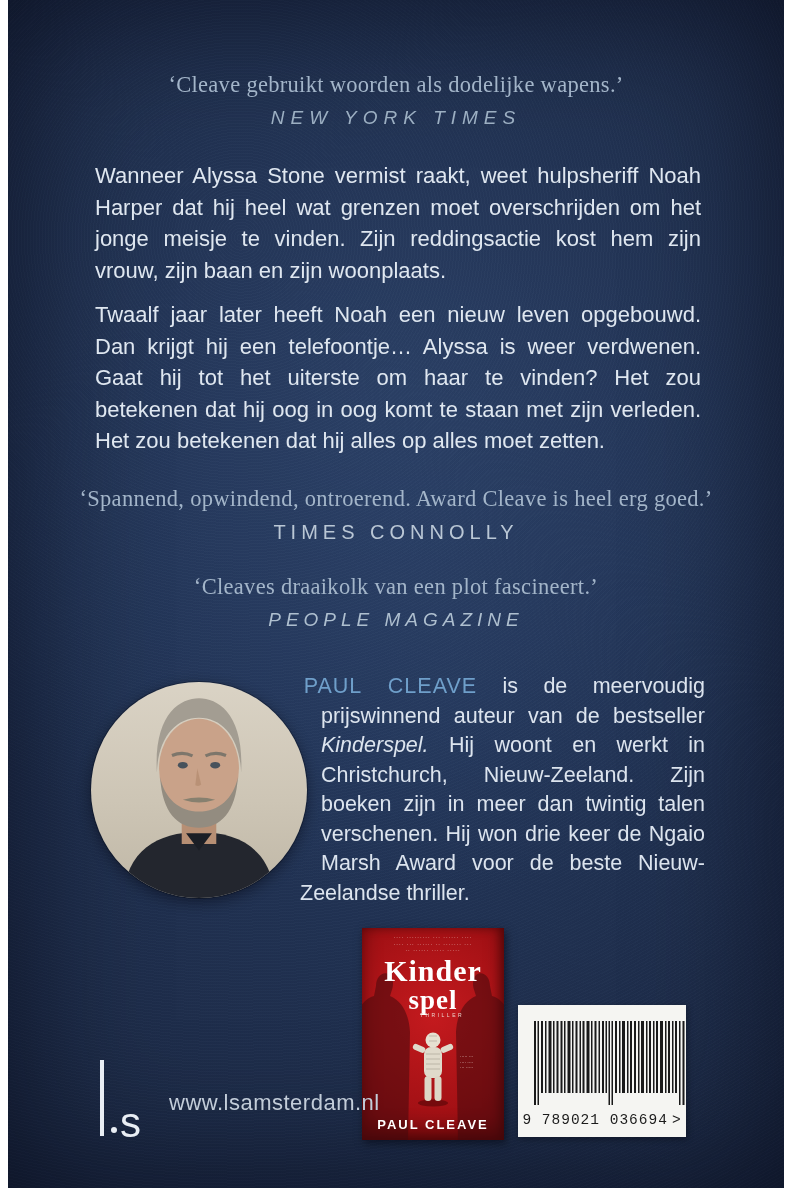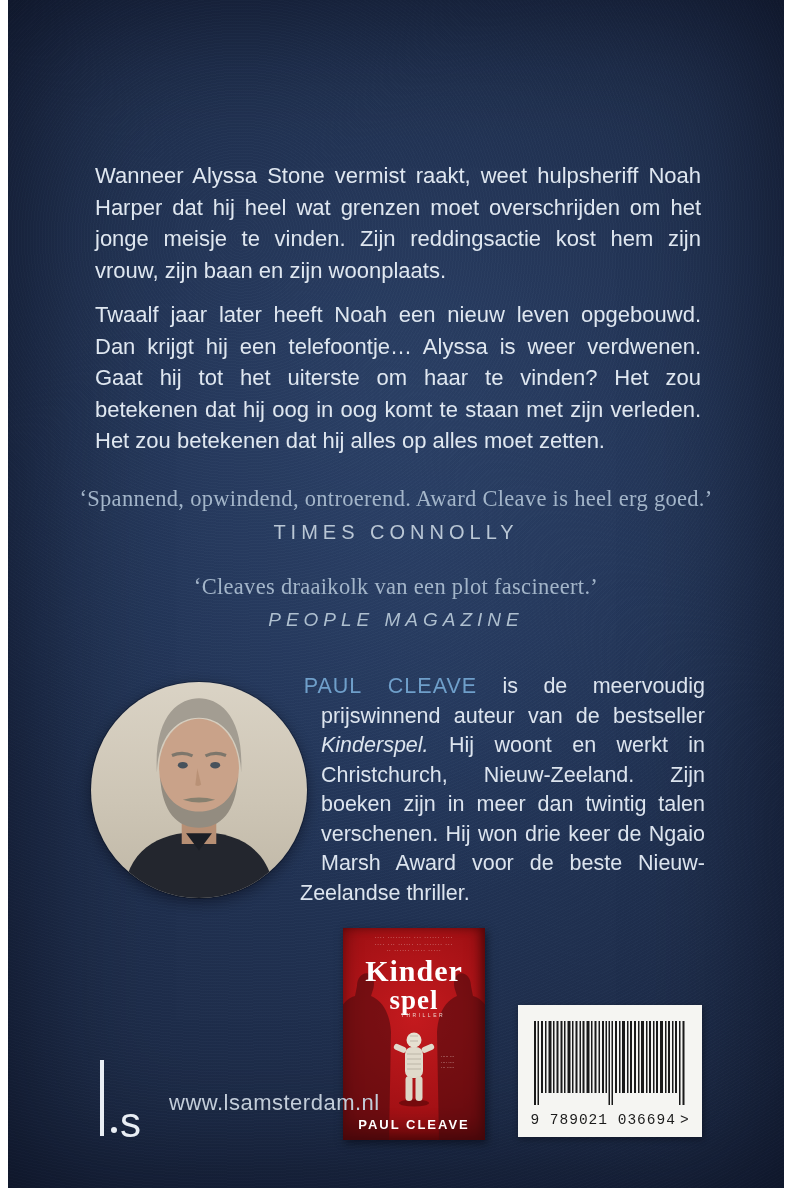--- a/index.html
+++ b/index.html
@@ -48,36 +48,36 @@
     box-shadow:0 0 0 1px rgba(0,0,0,0.25), 0 4px 14px rgba(0,0,10,0.45);
   }
   .author-photo svg{display:block;width:100%;height:100%;}
   .bio{
     font-size:21.5px;line-height:29.5px;color:#dce4ee;text-align:justify;
   }
   .bio .bio-name{color:#6f9fca;letter-spacing:1px;}
   .bio .bio-title{font-style:italic;}
   
   .mini-cover{
-    position:absolute;left:335px;top:928px;width:142px;height:212px;
+    position:absolute;left:354px;top:928px;width:142px;height:212px;
     background:
       radial-gradient(ellipse 120% 80% at 50% 42%, #c41a1e 0%, #a41115 55%, #6e090c 100%);
     box-shadow: inset 0 -10px 18px rgba(40,0,0,0.5), inset -4px 0 8px rgba(30,0,0,0.4), 2px 3px 8px rgba(0,0,10,0.5);
   }
   .mini-cover svg{position:absolute;left:0;top:0;}
   .mc-text{position:absolute;text-align:center;color:#ffffff;}
   .mc-tagline{top:6px;left:0;width:100%;font-size:5px;line-height:6.5px;letter-spacing:1px;color:#f2ddd5;}
   .mc-title1{top:26px;left:0;width:100%;font-family:"Liberation Serif",serif;font-weight:700;font-size:30px;letter-spacing:1px;}
   .mc-title2{top:57px;left:0;width:100%;font-family:"Liberation Serif",serif;font-weight:700;font-size:27px;letter-spacing:1px;}
   .mc-thriller{top:84px;left:50px;width:60px;font-size:5px;letter-spacing:2.5px;color:#ecd4cc;}
   .mc-sidetext{top:126px;left:98px;width:34px;font-size:4.5px;line-height:5.5px;text-align:left;color:#f0ddd6;}
   .mc-author{bottom:8px;left:0;width:100%;font-size:13px;font-weight:700;letter-spacing:2px;}
   
   .barcode-label{
-    position:absolute;left:510px;top:1005px;width:184px;height:132px;
+    position:absolute;left:510px;top:1005px;width:168px;height:132px;
     background:#f5f5f2;box-shadow:1px 2px 6px rgba(0,0,10,0.4);
   }
   .barcode-bars{position:absolute;left:16px;top:16px;}
   .barcode-digits{
     position:absolute;left:0;bottom:9px;width:100%;text-align:center;
     font-family:"Liberation Mono",monospace;font-size:14.5px;color:#1c1c1c;letter-spacing:1px;
   }
   .barcode-arrow{margin-left:4px;}
   
   .publisher-row{
@@ -92,20 +92,24 @@
   .site-url{
     margin-left:28px;margin-bottom:20px;font-size:22px;letter-spacing:0.5px;color:#c3cdd9;
   }
 </style>
 </head>
 <body>
 
 <div class="page">
   <div class="cover">
 
+    <div class="quote-block q1">
+      <div class="quote-text">‘Cleave gebruikt woorden als dodelijke wapens.’</div>
+      <div class="quote-source src-italic">NEW YORK TIMES</div>
+    </div>
 
     <div class="synopsis">
       <p>Wanneer Alyssa Stone vermist raakt, weet hulpsheriff Noah Harper dat hij heel wat grenzen moet overschrijden om het jonge meisje te vinden. Zijn reddingsactie kost hem zijn vrouw, zijn baan en zijn woonplaats.</p>
       <p>Twaalf jaar later heeft Noah een nieuw leven opgebouwd. Dan krijgt hij een telefoontje… Alyssa is weer verdwenen. Gaat hij tot het uiterste om haar te vinden? Het zou betekenen dat hij oog in oog komt te staan met zijn verleden. Het zou betekenen dat hij alles op alles moet zetten.</p>
     </div>
 
     <div class="quote-block q2">
       <div class="quote-text">‘Spannend, opwindend, ontroerend. Award Cleave is heel erg goed.’</div>
       <div class="quote-source">TIMES CONNOLLY</div>
     </div>

